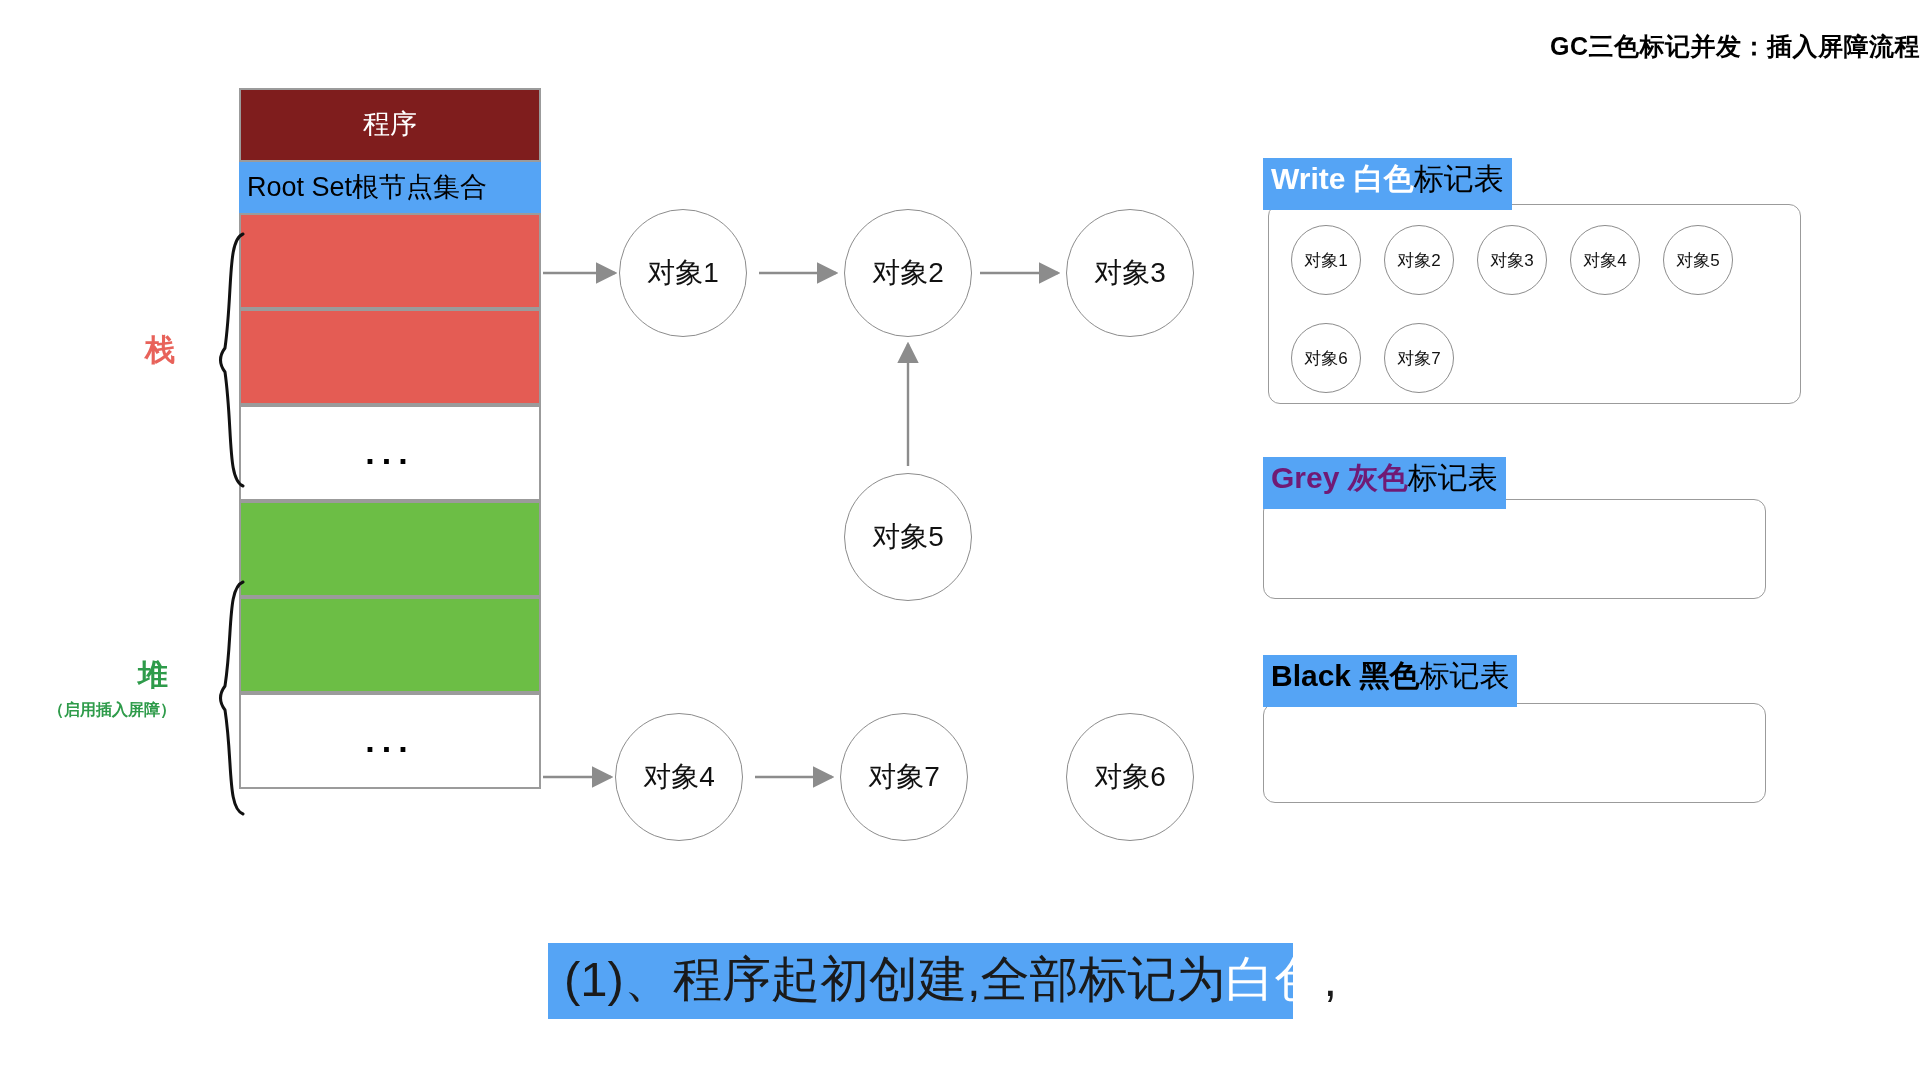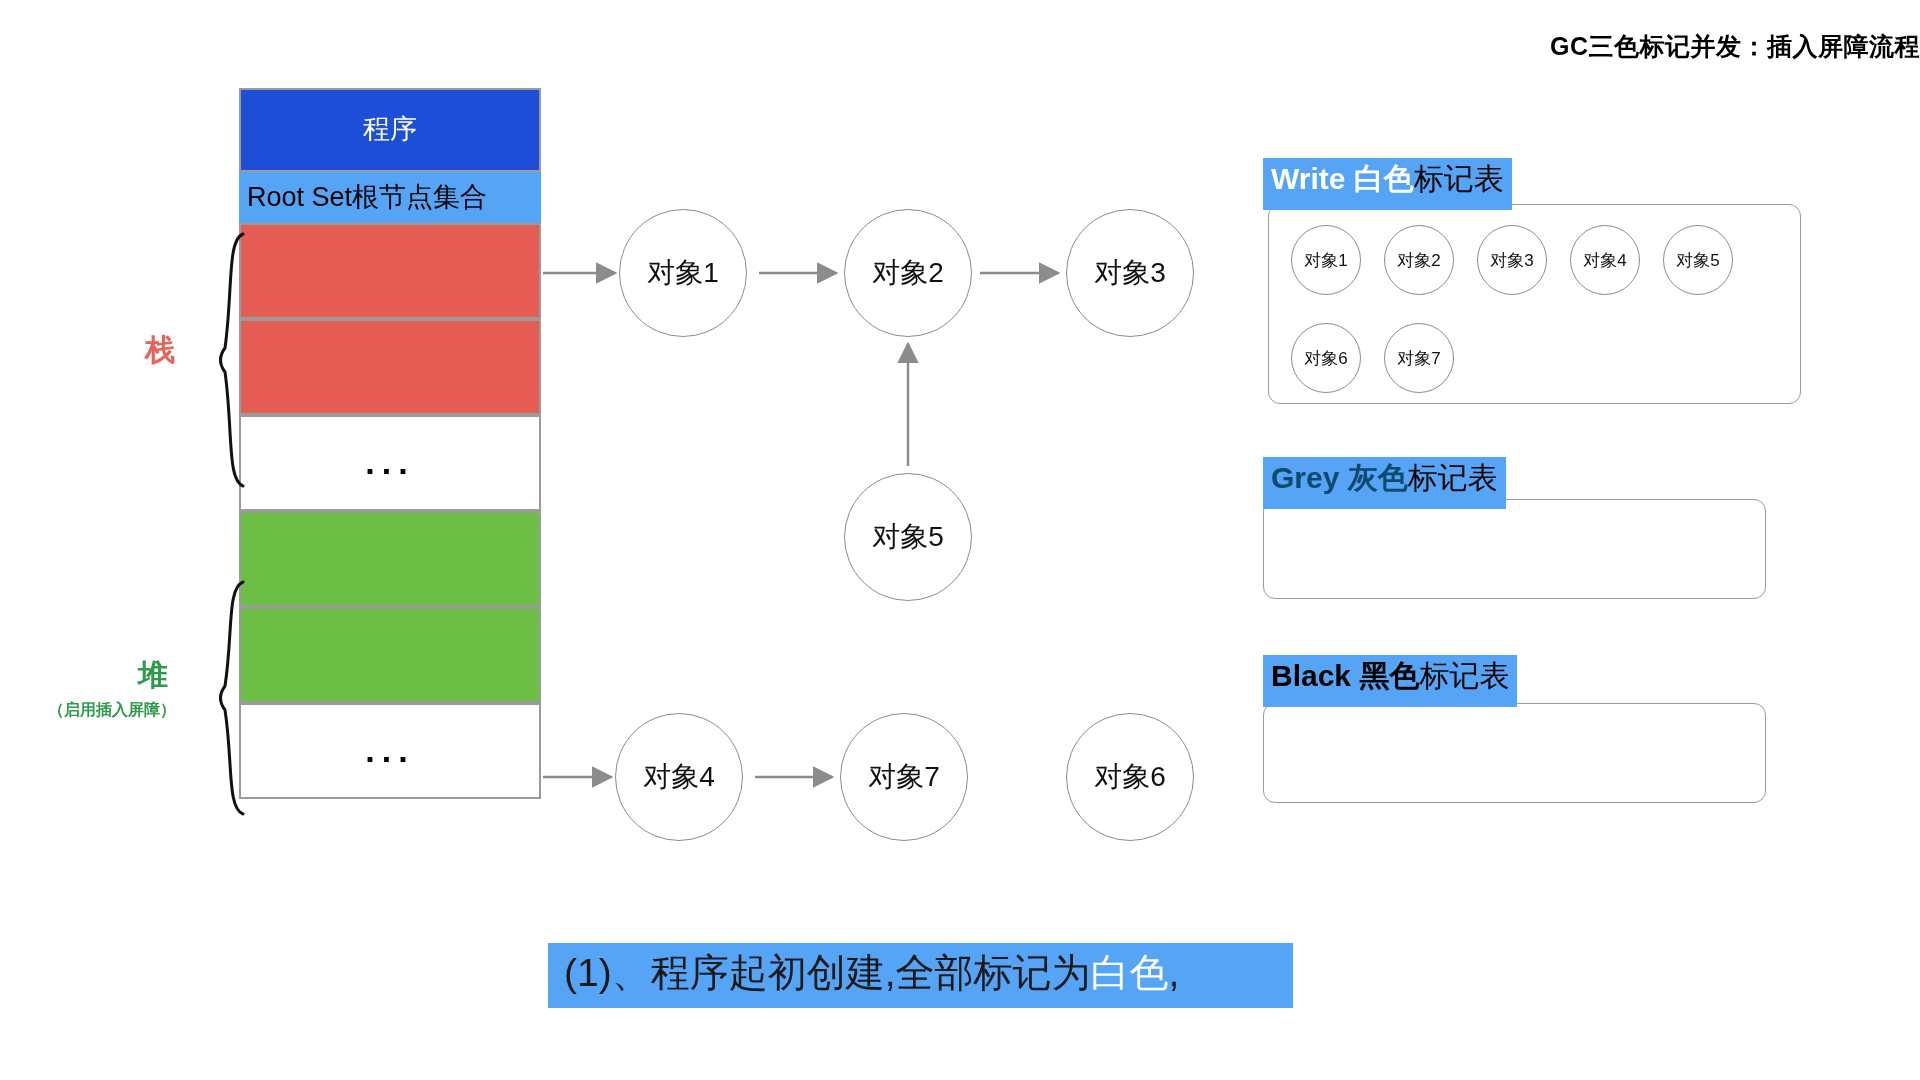--- a/index.html
+++ b/index.html
@@ -43,22 +43,22 @@
     box-sizing: border-box;
     width: 302px;
     border: 2px solid #9b9b9b;
     display: flex;
     align-items: center;
     justify-content: center;
     font-size: 27px;
     line-height: 1.1;
   }
   .cell-program {
-    height: 84px;
-    background: #1d4ed8;
+    height: 74px;
+    background: #7f1d1d;
     color: #ffffff;
     font-weight: normal;
     font-family: Liberation Serif, serif;
   }
   .cell-rootset {
     height: 51px;
     background: #55a4f5;
     color: #000000;
     border: none;
     justify-content: flex-start;
@@ -128,21 +128,21 @@
   .mark-header {
     display: inline-block;
     background: #55a4f5;
     padding: 2px 8px 12px 8px;
     font-size: 30px;
     line-height: 1.25;
     white-space: nowrap;
   }
   .hdr-strong { font-weight: bold; }
   .hdr-white { color: #ffffff; }
-  .hdr-grey { color: #0c4a6e; }
+  .hdr-grey { color: #701a75; }
   .hdr-black { color: #000000; }
   .hdr-tail { color: #000000; font-weight: normal; }
 
   .chip {
     box-sizing: border-box;
     width: 70px;
     height: 70px;
     border-radius: 50%;
     border: 1.5px solid #8c8c8c;
     background: #ffffff;
@@ -154,21 +154,21 @@
   }
   .chip-row { display: flex; gap: 23px; }
 
   
   #caption {
     left: 548px; top: 943px;
     width: 745px;
     background: #55a4f5;
     padding: 8px 10px 12px 10px;
     box-sizing: border-box;
-    font-size: 39px;
+    font-size: 49px;
     line-height: 1.15;
     color: #1a1a1a;
   }
   #caption .line { white-space: nowrap; }
   #caption .l1 { text-align: left; padding-left: 6px; }
   #caption .l2 { text-align: center; }
   .cap-white { color: #ffffff; }
 </style>
 </head>
 <body>

